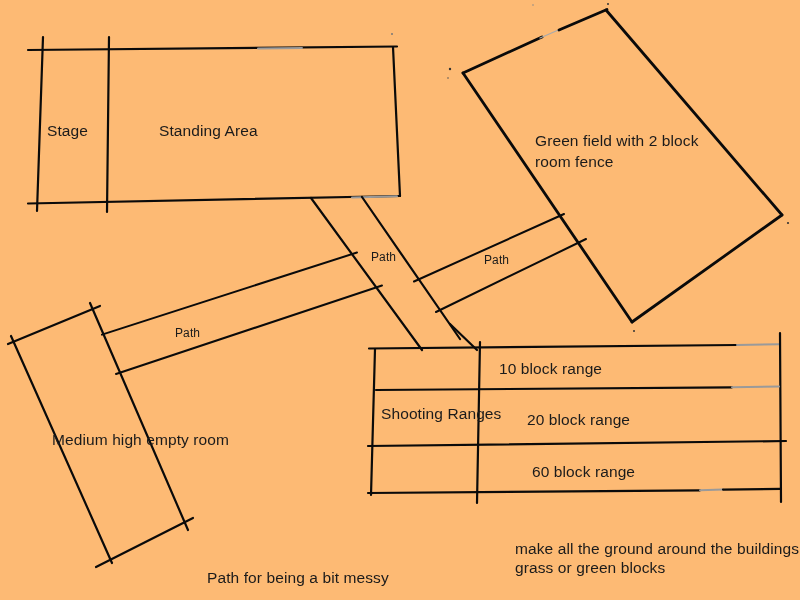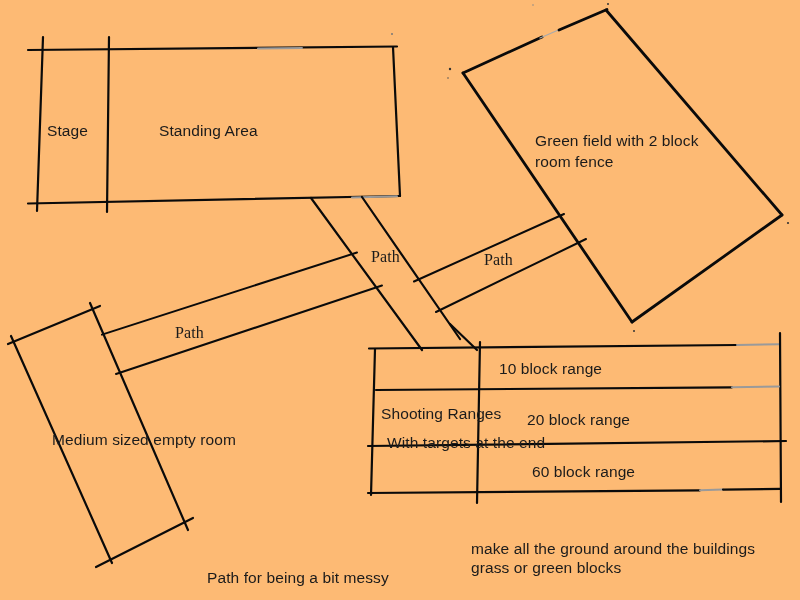--- a/index.html
+++ b/index.html
@@ -21,23 +21,23 @@
     top: 0;
   }
   .lbl {
     position: absolute;
     font-size: 15.5px;
     line-height: 16px;
     color: #1b1b1b;
     white-space: nowrap;
     letter-spacing: 0.1px;
   }
-  .lbl.path-lbl { font-size: 16px; font-family: Liberation Serif, serif; }
+  .lbl.path-lbl { font-size: 12px; }
   .lbl.two-line { line-height: 21px; }
-  .lbl.note-line { line-height: 19px; }
+  .lbl.note-line { line-height: 19px; margin-left: 44px; }
 </style>
 </head>
 <body>
 
 <div id="stage-wrap">
 
   <svg id="sketch-svg" width="800" height="600" viewBox="0 0 800 600">
     <g fill="none" stroke="#0a0a0a" stroke-linecap="round">
 
       <g>
@@ -113,25 +113,24 @@
     <div>Green field with 2 block</div>
     <div>room fence</div>
   </div>
 
   <div class="lbl path-lbl" style="left:371px; top:249px;">Path</div>
 
   <div class="lbl path-lbl" style="left:484px; top:252px;">Path</div>
 
   <div class="lbl path-lbl" style="left:175px; top:325px;">Path</div>
 
-  <div class="lbl" style="left:52px; top:432px;">Medium sized empty room</div>
+  <div class="lbl" style="left:52px; top:432px;">Medium high empty room</div>
 
   <div class="lbl" style="left:381px; top:406px;">Shooting Ranges</div>
 
-  <div class="lbl" style="left:387px; top:435px;">With targets at the end</div>
 
   <div class="lbl" style="left:499px; top:361px;">10 block range</div>
 
   <div class="lbl" style="left:527px; top:412px;">20 block range</div>
 
   <div class="lbl" style="left:532px; top:464px;">60 block range</div>
 
   <div class="lbl note-line" style="left:471px; top:539px;">
     <div>make all the ground around the buildings</div>
     <div>grass or green blocks</div>

